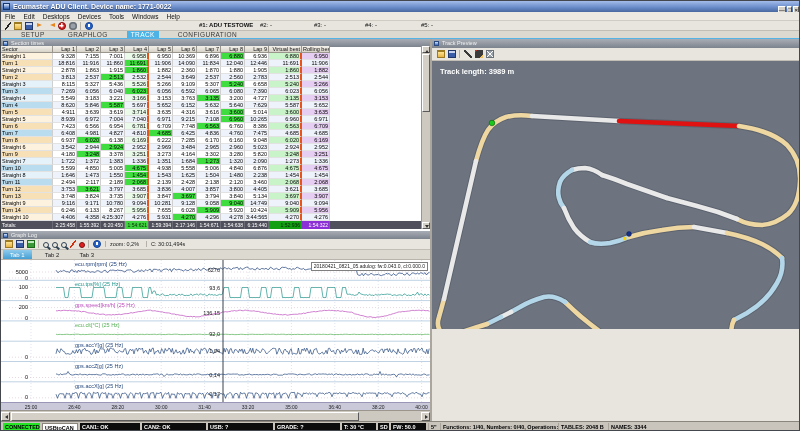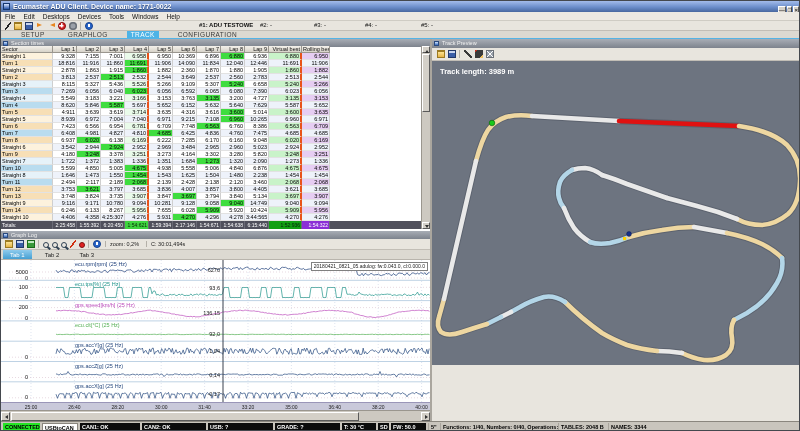--- a/index.html
+++ b/index.html
@@ -72,21 +72,21 @@
   .hscroll{position:absolute;top:409px;left:0;width:429px;height:11px;background:#cdc9c1;border-top:1px solid #9a968e}
   .hbtn{position:absolute;top:1px;width:9px;height:9px;background:#d4d0c8;border:1px solid;border-color:#fff #5a5a5a #5a5a5a #fff}
   .hbtn::after{content:"";position:absolute;top:2px;border:2px solid transparent}
   .hb-l::after{left:1px;border-right:3px solid #333}
   .hb-r::after{left:3px;border-left:3px solid #333}
   .hthumb{position:absolute;top:1px;left:10px;width:348px;height:9px;background:#d4d0c8;border:1px solid;border-color:#fff #5a5a5a #5a5a5a #fff}
   
   .rpanel{position:absolute;left:429px;top:38px;width:371px;height:382px;border-left:2px solid #aaa69e;background:#e8e5de}
   .tp-header{position:relative;height:9px;background:linear-gradient(#a8adb5,#7d838d);color:#f2f2f2;font-size:5.5px;line-height:9px;padding-left:10px}
   .tp-toolbar{height:13px;background:#e8e5de;border-bottom:1px solid #c2beb6;display:flex;align-items:center;padding-left:3px}
-  .tp-canvas{position:relative;height:304px;overflow:hidden}
+  .tp-canvas{position:relative;height:268px;overflow:hidden}
   .tp-len{position:absolute;left:8px;top:6px;color:#fff;font-size:7.5px;font-weight:bold;z-index:2}
   
   .statusbar{position:absolute;left:0;top:420px;width:800px;height:11px;background:#c9c5bd;border-top:1px solid #8a867e;display:flex;align-items:center;padding:0 2px}
   .sbi{height:9px;line-height:9px;font-size:5.5px;font-weight:bold;padding:0 2px;margin-right:2px;white-space:nowrap;overflow:hidden;flex:none}
   .sb-green{background:#23e523;color:#000}
   .sb-white{background:#fff;color:#000;border:1px solid #8a867e}
   .sb-black{background:#0c0c0c;color:#fff}
   .sb-plain{color:#000;margin-right:0;border-left:1px solid #a8a49c}
   
   .ic{display:inline-block;width:8px;height:8px;margin:0 1.5px;position:relative;flex:none}

